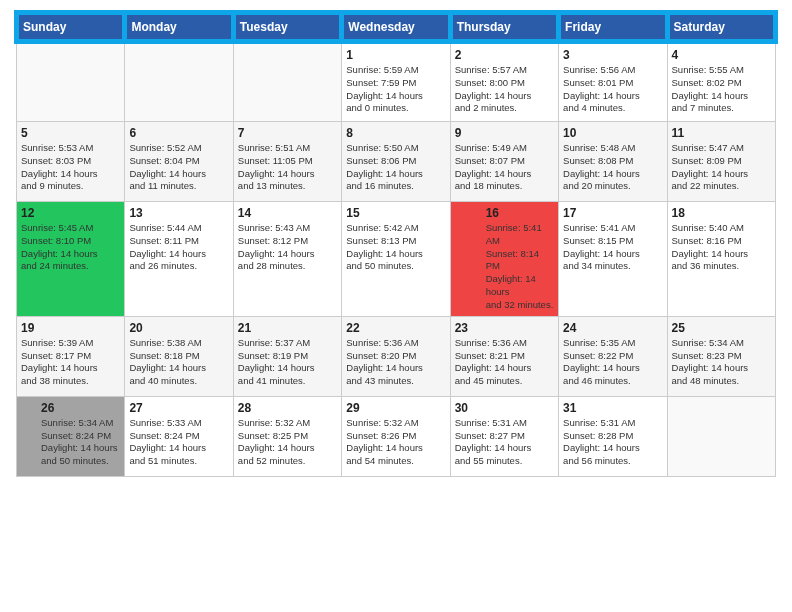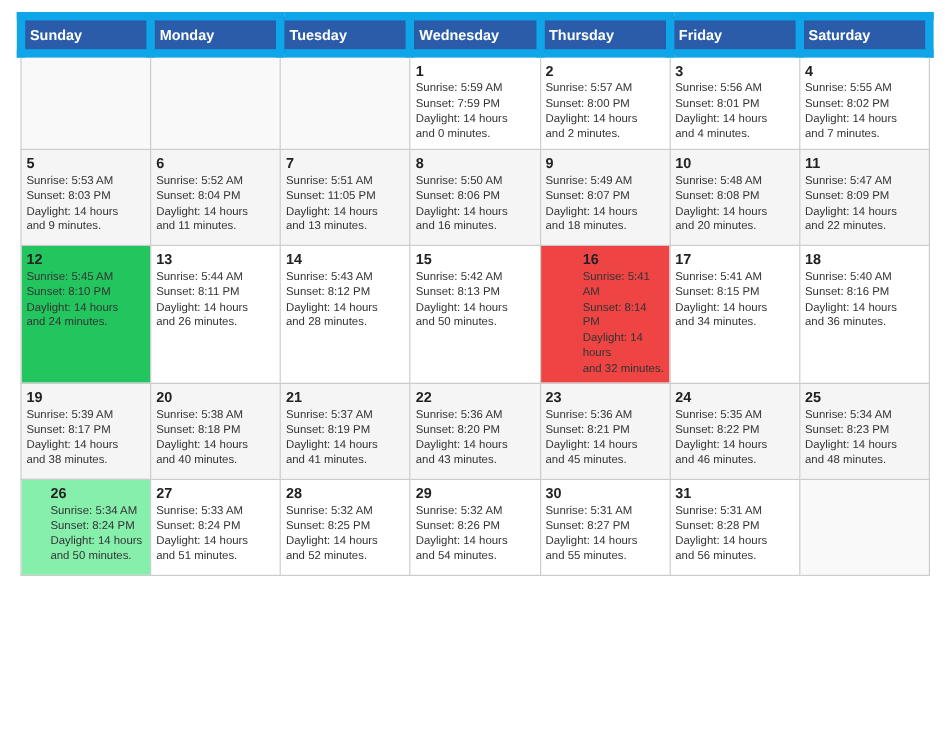--- a/index.html
+++ b/index.html
@@ -45,21 +45,21 @@
       border-collapse: collapse;
       table-layout: fixed;
     }
     .calendar th {
       background: #2a5caa;
       color: #fff;
       font-size: 12px;
       font-weight: bold;
       padding: 5px 4px;
       text-align: left;
-      border: 7px solid #0ea5e9;
+      border: 5px solid #0ea5e9;
     }
     .calendar td {
       border: 1px solid #ccc;
       vertical-align: top;
       padding: 4px 4px 4px 4px;
       font-size: 10px;
       color: #333;
       height: 80px;
       background: #fff;
     }
@@ -333,21 +333,21 @@
             <span class="day-num">25</span>
             <div class="day-detail">
               <div>Sunrise: 5:34 AM</div>
               <div>Sunset: 8:23 PM</div>
               <div>Daylight: 14 hours</div>
               <div>and 48 minutes.</div>
             </div>
           </td>
         </tr>
         <tr style="background: rgb(255, 255, 255);">
-          <td style="background: #86efac; padding-left: 24px;">
+          <td style="background: #a3a3a3; padding-left: 24px;">
             <span class="day-num">26</span>
             <div class="day-detail">
               <div>Sunrise: 5:34 AM</div>
               <div>Sunset: 8:24 PM</div>
               <div>Daylight: 14 hours</div>
               <div>and 50 minutes.</div>
             </div>
           </td>
           <td style="background: rgb(255, 255, 255);">
             <span class="day-num">27</span>

